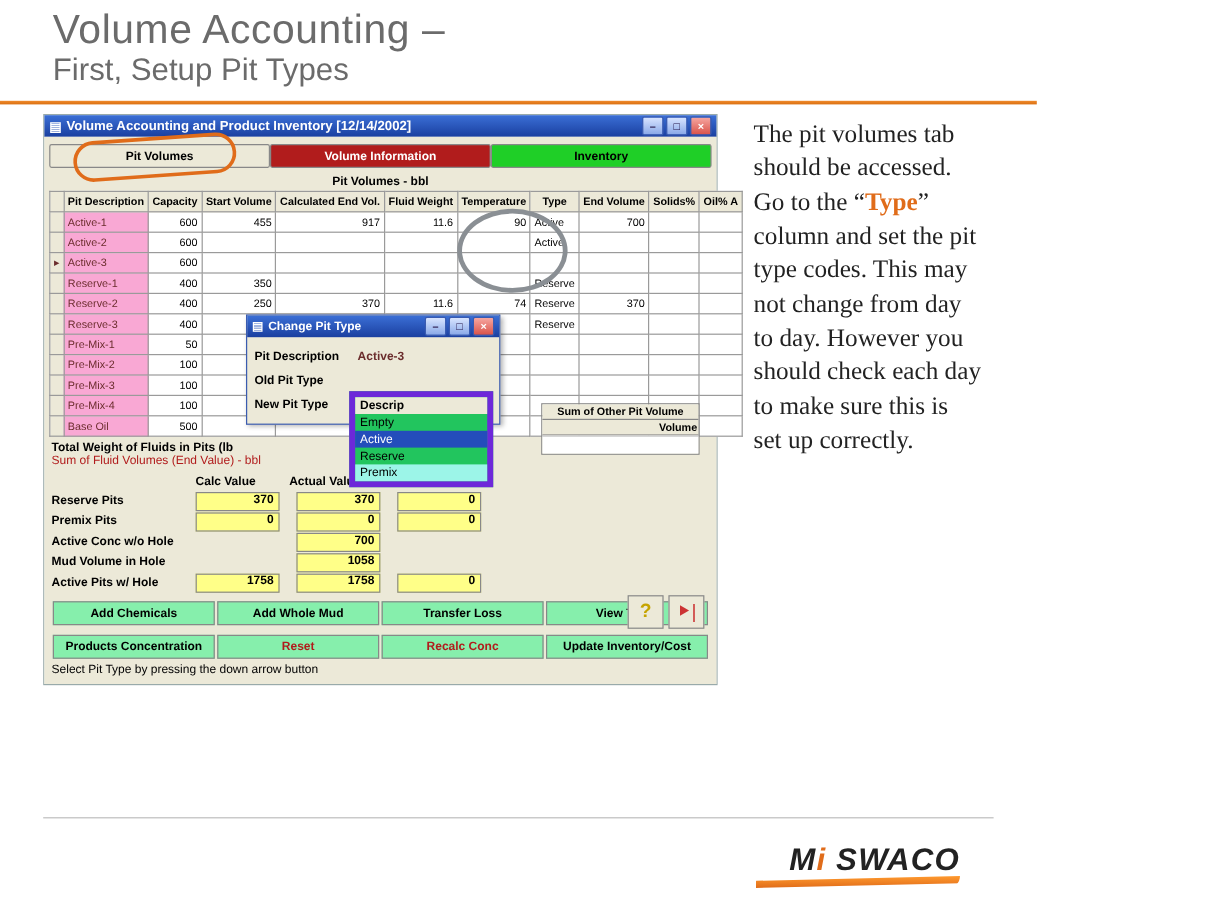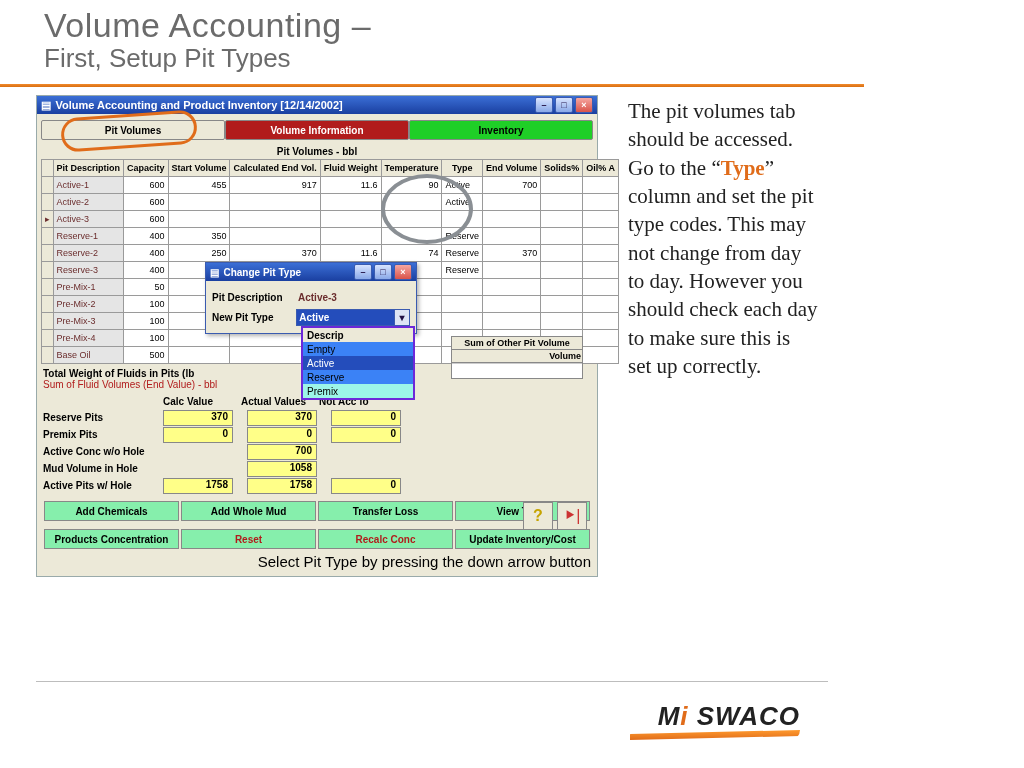--- a/index.html
+++ b/index.html
@@ -32,53 +32,53 @@
 .tab.vi{background:#b11c1c;color:#fff}
 .tab.inv{background:#1fcf27;color:#000}
 .sect-title{text-align:center;font-weight:bold;font-size:10px;margin:2px 0}
 
 .grid{width:100%;border-collapse:collapse;background:#fff;font-size:9px}
 .grid th,.grid td{border:1px solid #9a9a9a;padding:1px 3px;height:14px;white-space:nowrap}
 .grid th{background:#ece9d8;font-weight:bold;text-align:center}
 .grid td{color:#6b2d2d}
 .grid td.num{text-align:right;color:#000}
 .grid td.txt{color:#000}
-.grid td.rowhead{color:#6b2d2d;background:#e5e5e5}
+.grid td.rowhead{color:#6b2d2d;background:#f9a8d4}
 .rowptr{width:10px;background:#ece9d8;border:1px solid #9a9a9a;text-align:center;color:#000}
 
 .circ-orange{position:absolute;left:24px;top:18px;width:130px;height:28px;border:3px solid #e06c1a;border-radius:22px;transform:rotate(-4deg);pointer-events:none}
 .circ-grey{position:absolute;left:344px;top:78px;width:84px;height:62px;border:4px solid #8a8f94;border-radius:50%;pointer-events:none}
 
 .below{padding:4px 2px 2px}
 .wline{font-size:10px;font-weight:bold}
 .redline{color:#b11c1c;font-weight:normal;font-size:10px}
 .calcs{margin-top:6px}
 .calcs-row{display:flex;align-items:center;height:17px;font-size:10px}
 .calcs-row .lbl{width:120px;font-weight:bold}
 .nbox{width:64px;height:14px;background:#ffff88;border:1px solid #888;text-align:right;padding-right:4px;margin-right:14px;font-weight:bold;color:#000}
 .calchdr{display:flex;font-size:10px;font-weight:bold;margin-bottom:2px}
 .calchdr span{width:78px}
 .btnrow{display:flex;margin-top:6px}
 .bbtn{flex:1;height:18px;border:1px solid #888;background:#86efac;display:flex;align-items:center;justify-content:center;font-size:10px;font-weight:bold;margin:1px}
 .bbtn.red{color:#b11c1c}
-.hint{text-align:right;font-size:15px;margin-top:3px}
+.hint{text-align:left;font-size:10px;margin-top:3px}
 
 .iconbox{position:absolute;right:10px;bottom:46px;display:flex;gap:4px}
 .ibtn{width:28px;height:26px;border:1px solid #888;background:#ece9d8;display:flex;align-items:center;justify-content:center;font-size:16px}
 
 
 .dlg{position:absolute;left:168px;top:166px;width:210px;border:1px solid #3a5bb0;background:#ece9d8;box-shadow:2px 2px 4px rgba(0,0,0,.3);font-size:10px}
 .dlg .titlebar{font-size:10px}
 .dlg-body{padding:6px}
 .drow{display:flex;align-items:center;height:20px}
 .drow .dl{width:86px;font-weight:bold}
 .drow .dv{font-weight:bold;color:#6b2d2d}
 .combo{width:110px;height:15px;border:1px solid #3a5bb0;background:#244dbb;color:#fff;display:flex;align-items:center;padding:0 2px;position:relative;font-weight:bold}
 .combo .arr{position:absolute;right:0;top:0;width:14px;height:15px;background:#dde5f5;border-left:1px solid #3a5bb0;color:#214;display:flex;align-items:center;justify-content:center}
-.ddlist{position:absolute;left:95px;top:63px;width:110px;border:2px solid #6d28d9;background:#3b82f6;z-index:5}
+.ddlist{position:absolute;left:85px;top:63px;width:110px;border:5px solid #6d28d9;background:#22c55e;z-index:5}
 .dditem{height:14px;padding:0 4px;display:flex;align-items:center;font-size:10px}
 .dditem.hd{background:#ece9d8;font-weight:bold}
 .dditem.sel{background:#244dbb;color:#fff}
 .dditem.alt{background:#9cf5e8}
 .sov{position:absolute;right:14px;top:240px;width:130px;border:1px solid #888}
 .sov .h{background:#ece9d8;text-align:center;font-size:9px;font-weight:bold;padding:1px;border-bottom:1px solid #888}
 .sov .b{height:14px;background:#fff;border-top:1px solid #ccc;text-align:right;padding-right:4px;font-size:9px}
 </style>
 </head>
 <body>
@@ -355,20 +355,24 @@
           <span class="wbtn">–</span>
           <span class="wbtn">□</span>
           <span class="wbtn close">×</span>
         </div>
         <div class="dlg-body">
           <div class="drow">
                 <span class="dl">Pit Description</span>
                 <span class="dv">Active-3</span>
               </div>
           <div class="drow">
+                <span class="dl">Old Pit Type</span>
+                <span class="dv"></span>
+              </div>
+          <div class="drow">
                 <span class="dl">New Pit Type</span>
             <div class="combo">
                   <span>Active</span>
                   <span class="arr">▾</span>
                 </div>
           </div>
           <div class="ddlist" id="ddl">
                 <div class="dditem hd">Descrip</div>
                 <div class="dditem">Empty</div>
                 <div class="dditem sel">Active</div>

